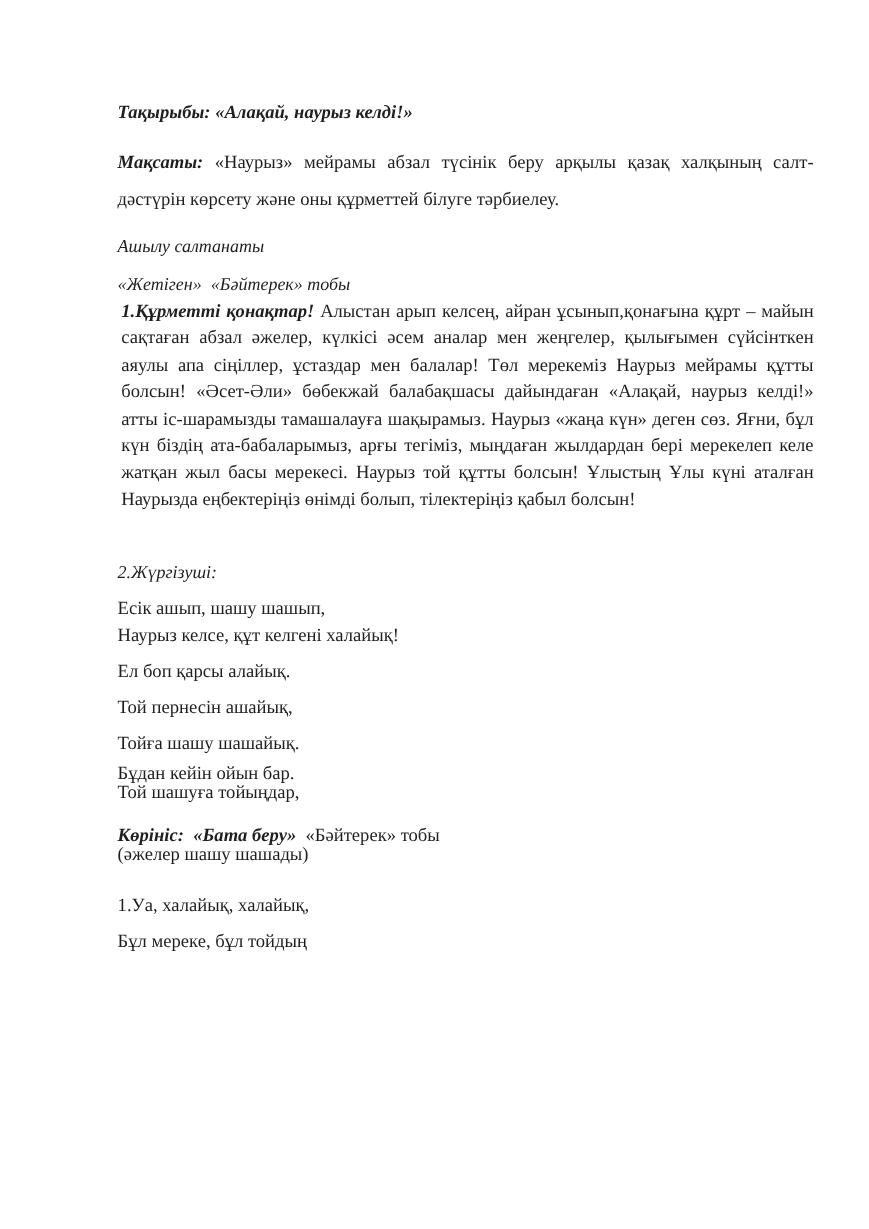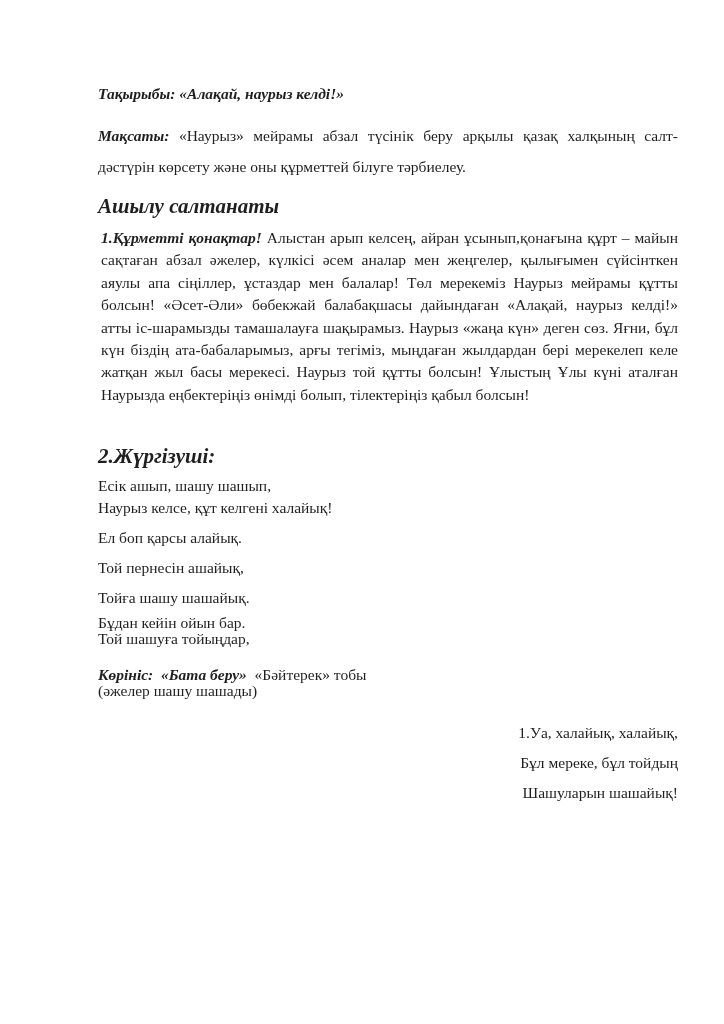--- a/index.html
+++ b/index.html
@@ -34,56 +34,57 @@
     font-style: italic;
     line-height: 22px;
     margin: 0 0 15px 0;
   }
   .purpose {
     margin: 0 0 13px 0;
     line-height: 31px;
     text-align: justify;
   }
   .heading {
-    font-size: 21px;
+    font-size: 15px;
     line-height: 22px;
     margin: 0;
-    font-weight: bold;
+    font-weight: normal;
   }
   .heading.opening { margin: 0 0 10px 0; }
   .heading.groups  { margin: 0; }
   .speech {
     margin: 0 0 39px 3px;
     line-height: 22.4px;
     text-align: justify;
   }
   .heading.presenter { margin: 0 0 4px 0; }
   .poem-line { line-height: 22px; }
   .poem-line.sp { margin-top: 8px; }
   .tight { margin-top: 6px; }
   .tight .poem-line { line-height: 16px; margin-top: 0; }
   .scene-block {
     margin-top: 20px;
     line-height: 16px;
   }
-  .poem2 { margin-top: 23px; text-align: right; }
+  .poem2 { margin-top: 23px; }
   .poem2 .poem-line.sp { margin-top: 8px; }
 </style>
 </head>
 <body>
 
 <div class="page">
   <div class="content">
 
     <h1 class="doc-title">Тақырыбы: «Алақай, наурыз келді!»</h1>
 
     <p class="purpose"><span class="bi">Мақсаты:</span><span> «Наурыз» мейрамы абзал түсінік беру арқылы қазақ халқының салт-дәстүрін көрсету және оны құрметтей білуге тәрбиелеу.</span></p>
 
     <h2 class="heading bi pre opening">Ашылу салтанаты</h2>
 
+    <h2 class="heading bi pre groups">«Жетіген»  «Бәйтерек» тобы</h2>
 
     <p class="speech"><span class="bi">1.Құрметті қонақтар!</span><span> Алыстан арып келсең, айран ұсынып,қонағына құрт – майын сақтаған абзал әжелер, күлкісі әсем аналар мен жеңгелер, қылығымен сүйсінткен аяулы апа сіңіллер, ұстаздар мен балалар! Төл мерекеміз Наурыз мейрамы құтты болсын! «Әсет-Әли» бөбекжай балабақшасы дайындаған «Алақай, наурыз келді!» атты іс-шарамызды тамашалауға  шақырамыз.    Наурыз «жаңа күн» деген сөз. Яғни, бұл күн біздің ата-бабаларымыз, арғы тегіміз, мыңдаған жылдардан бері мерекелеп келе жатқан жыл басы мерекесі. Наурыз той  құтты болсын! Ұлыстың Ұлы күні аталған Наурызда еңбектеріңіз өнімді болып, тілектеріңіз қабыл болсын!</span></p>
 
     <h2 class="heading bi presenter">2.Жүргізуші:</h2>
 
     <div class="poem">
       <div class="poem-line sp">Есік ашып, шашу шашып,</div>
       <div class="poem-line">Наурыз келсе, құт келгені халайық!</div>
       <div class="poem-line sp">Ел боп қарсы алайық.</div>
       <div class="poem-line sp">Той пернесін ашайық,</div>
@@ -95,17 +96,16 @@
     </div>
 
     <div class="scene-block">
       <div class="scene-title pre"><span class="bi">Көрініс:  «Бата беру»</span><span>  «Бәйтерек» тобы</span></div>
       <div class="scene-note">(әжелер шашу шашады)</div>
     </div>
 
     <div class="poem poem2">
       <div class="poem-line">1.Уа, халайық, халайық,</div>
       <div class="poem-line sp">Бұл мереке, бұл тойдың</div>
-      <div class="poem-line sp">Шашуларын шашайық!</div>
     </div>
 
   </div>
 </div>
 
 </body></html>

